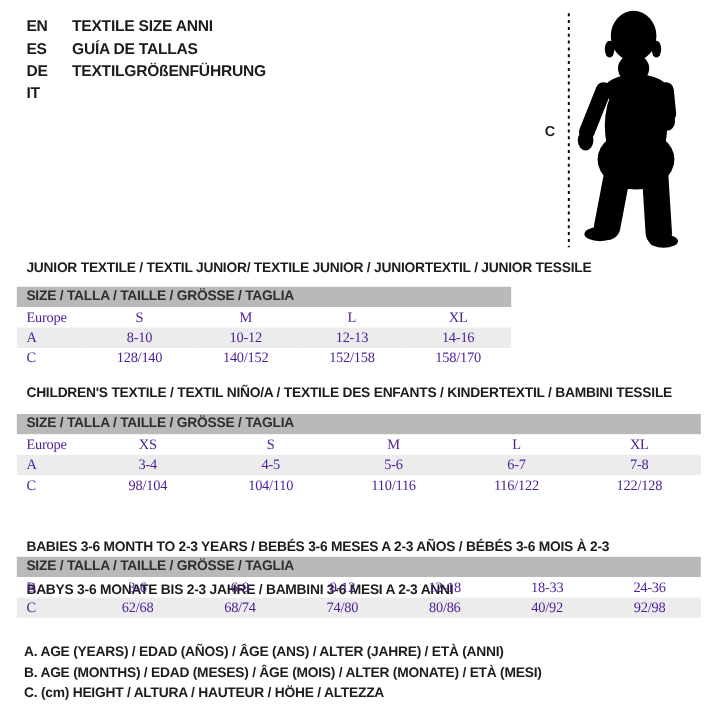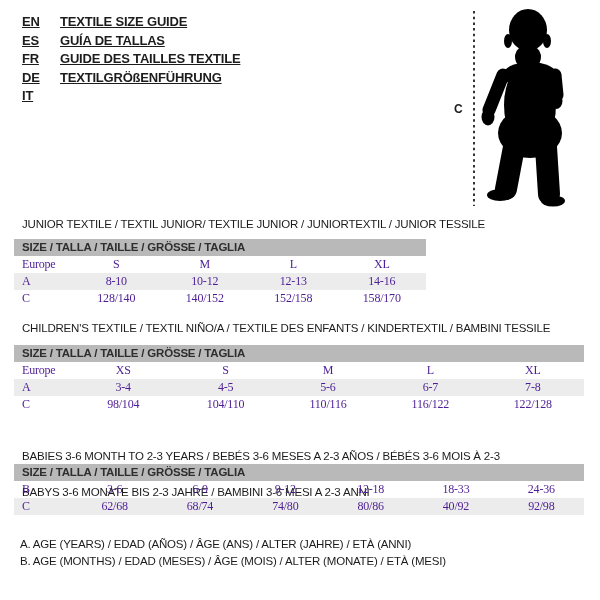--- a/index.html
+++ b/index.html
@@ -7,36 +7,36 @@
   body {
     font-family:"Liberation Sans", sans-serif;
     background:#ffffff;
     color:var(--text, #1c1c1c);
     overflow:hidden;
   }
   .page { position:relative; width:600px; height:600px; background:#fff; }
 
   
   .lang-list { position:absolute; top:13px; left:22px; }
-  .lang-row { display:flex; line-height:18.5px;text-decoration:underline; }
+  .lang-row { display:flex; line-height:18.5px; }
   .lang-code { width:38px; font-size:13px; font-weight:700; letter-spacing:-0.2px; }
   .lang-label { font-size:13px; font-weight:700; letter-spacing:-0.2px; }
 
   
   .figure { position:absolute; top:5px; left:450px; width:135px; height:205px; }
   .figure-label { position:absolute; left:4px; top:97px; font-size:12px; font-weight:700; }
   .figure svg { position:absolute; top:0; left:0; }
   .baby-shape { fill:var(--silhouette, #000); }
   .baby-limb { stroke:var(--silhouette, #000); stroke-linecap:round; fill:none; }
   .dash-line { stroke:var(--silhouette, #000); stroke-width:1.6; stroke-dasharray:2.5 3.2; }
 
   
   .section-title {
     position:absolute; left:22px;
-    font-size:11.5px; font-weight:400; letter-spacing:-0.2px;
+    font-size:11.5px; font-weight:700; letter-spacing:-0.2px;
     line-height:18px; white-space:nowrap;
   }
   .section-title.multiline { white-space:normal; line-height:18px; }
 
   
   table.sizetable {
     position:absolute; left:14px;
     border-collapse:collapse; table-layout:fixed;
     font-size:12px; letter-spacing:-0.2px;
   }
@@ -49,39 +49,35 @@
   }
   table.sizetable td {
     height:17px; text-align:center; font-weight:400; color:#4c1d95;
     padding:0; white-space:nowrap;font-family:Liberation Serif, serif;
   }
   table.sizetable td.lbl { text-align:left; padding-left:8px; }
   table.sizetable tr.shaded td { background:var(--row-shaded, #ececec); }
 
   
   .legend { position:absolute; top:536px; left:20px; }
-  .legend-line { font-size:11.5px; font-weight:400; letter-spacing:-0.2px; line-height:17.2px; white-space:nowrap; }
+  .legend-line { font-size:11.5px; font-weight:700; letter-spacing:-0.2px; line-height:17.2px; white-space:nowrap; }
 </style>
 </head>
 <body>
 
 <div class="page">
 
   <div class="lang-list">
     <div class="lang-row">
       <span class="lang-code">EN</span>
-      <span class="lang-label">TEXTILE SIZE GUIDE</span>
+      <span class="lang-label">TEXTILE SIZE ANNI</span>
     </div>
     <div class="lang-row">
       <span class="lang-code">ES</span>
       <span class="lang-label">GUÍA DE TALLAS</span>
-    </div>
-    <div class="lang-row">
-      <span class="lang-code">FR</span>
-      <span class="lang-label">GUIDE DES TAILLES TEXTILE</span>
     </div>
     <div class="lang-row">
       <span class="lang-code">DE</span>
       <span class="lang-label">TEXTILGRÖßENFÜHRUNG</span>
     </div>
     <div class="lang-row">
       <span class="lang-code">IT</span>
     </div>
   </div>
 
@@ -222,15 +218,16 @@
       <td>80/86</td>
       <td>40/92</td>
       <td>92/98</td>
     </tr>
   </tbody>
     </table>
 
   <div class="legend">
     <div class="legend-line">A. AGE (YEARS) / EDAD (AÑOS) / ÂGE (ANS) / ALTER (JAHRE) / ETÀ (ANNI)</div>
     <div class="legend-line">B. AGE (MONTHS) / EDAD (MESES) / ÂGE (MOIS) / ALTER (MONATE) / ETÀ (MESI)</div>
+    <div class="legend-line">C. (cm) HEIGHT / ALTURA / HAUTEUR / HÖHE / ALTEZZA</div>
   </div>
 
 </div>
 
 </body></html>

